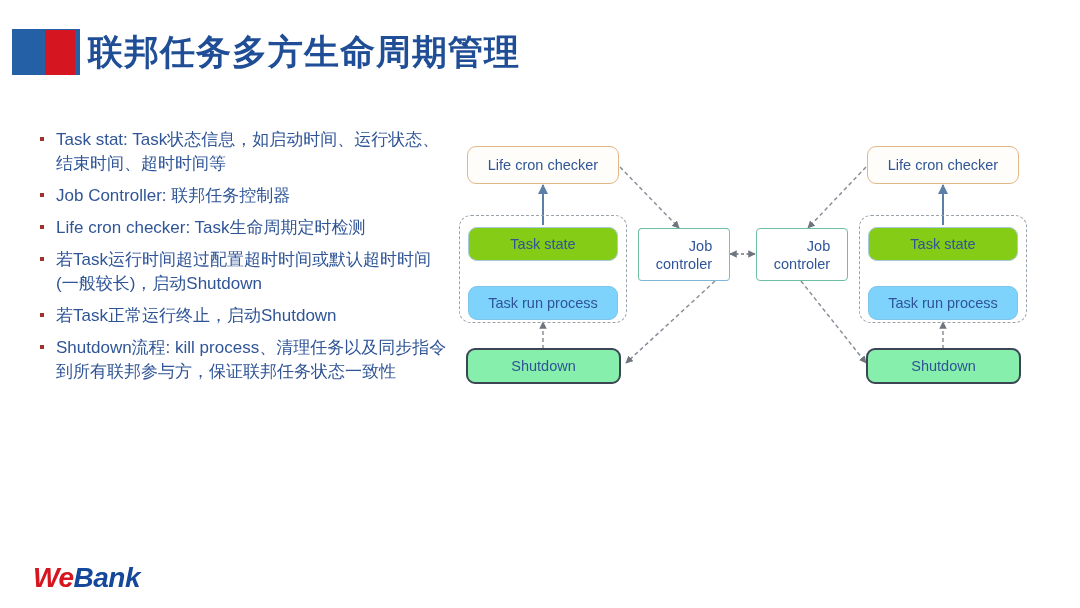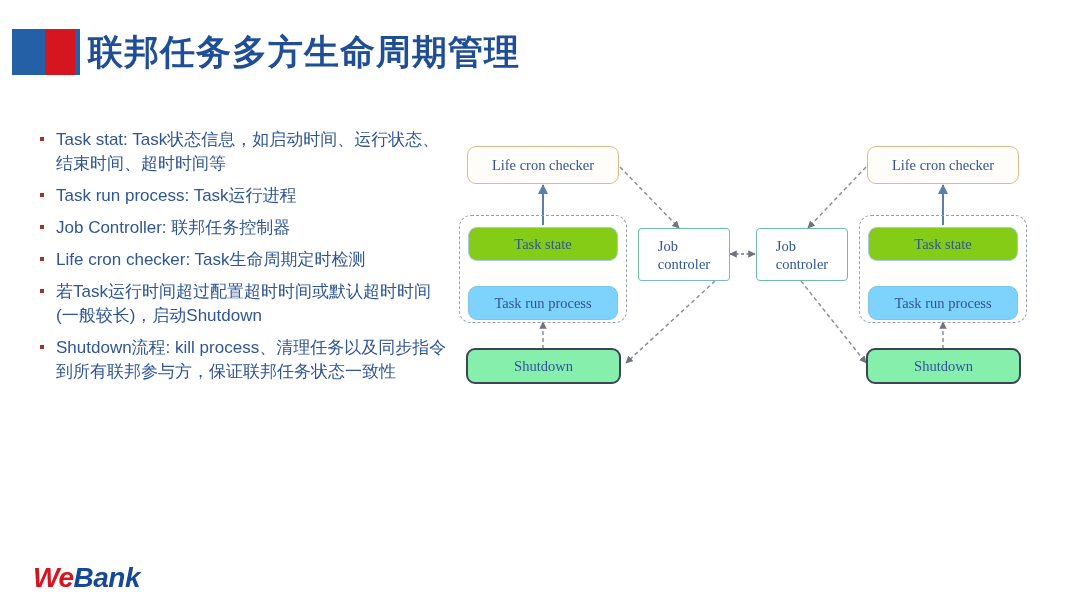--- a/index.html
+++ b/index.html
@@ -100,27 +100,26 @@
     position: absolute;
     left: 0;
     top: 0;
   }
   .node {
     position: absolute;
     box-sizing: border-box;
     display: flex;
     align-items: center;
     justify-content: center;
-    text-align: left;
+    text-align: right;
     background: #ffffff;
     color: #2F5597;
     font-size: 14.5px;
     line-height: 18px;
     border-radius: 9px;
-    font-family: Liberation Serif, serif;
   }
   .node-life {
     border: 1.6px solid #E2B887;
     background: #FFFDFA;
   }
   .node-taskstate {
     border: 1.6px solid #A9C8E2;
     background: #84cc16;
   }
   .node-taskrun {
@@ -176,34 +175,34 @@
 </div>
 
 <div id="bullet-list">
   <div class="bullet-item">
     <span class="marker"></span>
     <span class="bullet-text">Task stat: Task状态信息，如启动时间、运行状态、
 结束时间、超时时间等</span>
   </div>
   <div class="bullet-item">
     <span class="marker"></span>
-    <span class="bullet-text">Task run process: Task运行进程</span>
-  </div>
-  <div class="bullet-item">
-    <span class="marker"></span>
     <span class="bullet-text">Job Controller: 联邦任务控制器</span>
   </div>
   <div class="bullet-item">
     <span class="marker"></span>
     <span class="bullet-text">Life cron checker: Task生命周期定时检测</span>
   </div>
   <div class="bullet-item">
     <span class="marker"></span>
     <span class="bullet-text">若Task运行时间超过配置超时时间或默认超时时间
 (一般较长)，启动Shutdown</span>
+  </div>
+  <div class="bullet-item">
+    <span class="marker"></span>
+    <span class="bullet-text">若Task正常运行终止，启动Shutdown</span>
   </div>
   <div class="bullet-item">
     <span class="marker"></span>
     <span class="bullet-text">Shutdown流程: kill process、清理任务以及同步指令
 到所有联邦参与方，保证联邦任务状态一致性</span>
   </div>
 </div>
 
 <div id="diagram">
 

